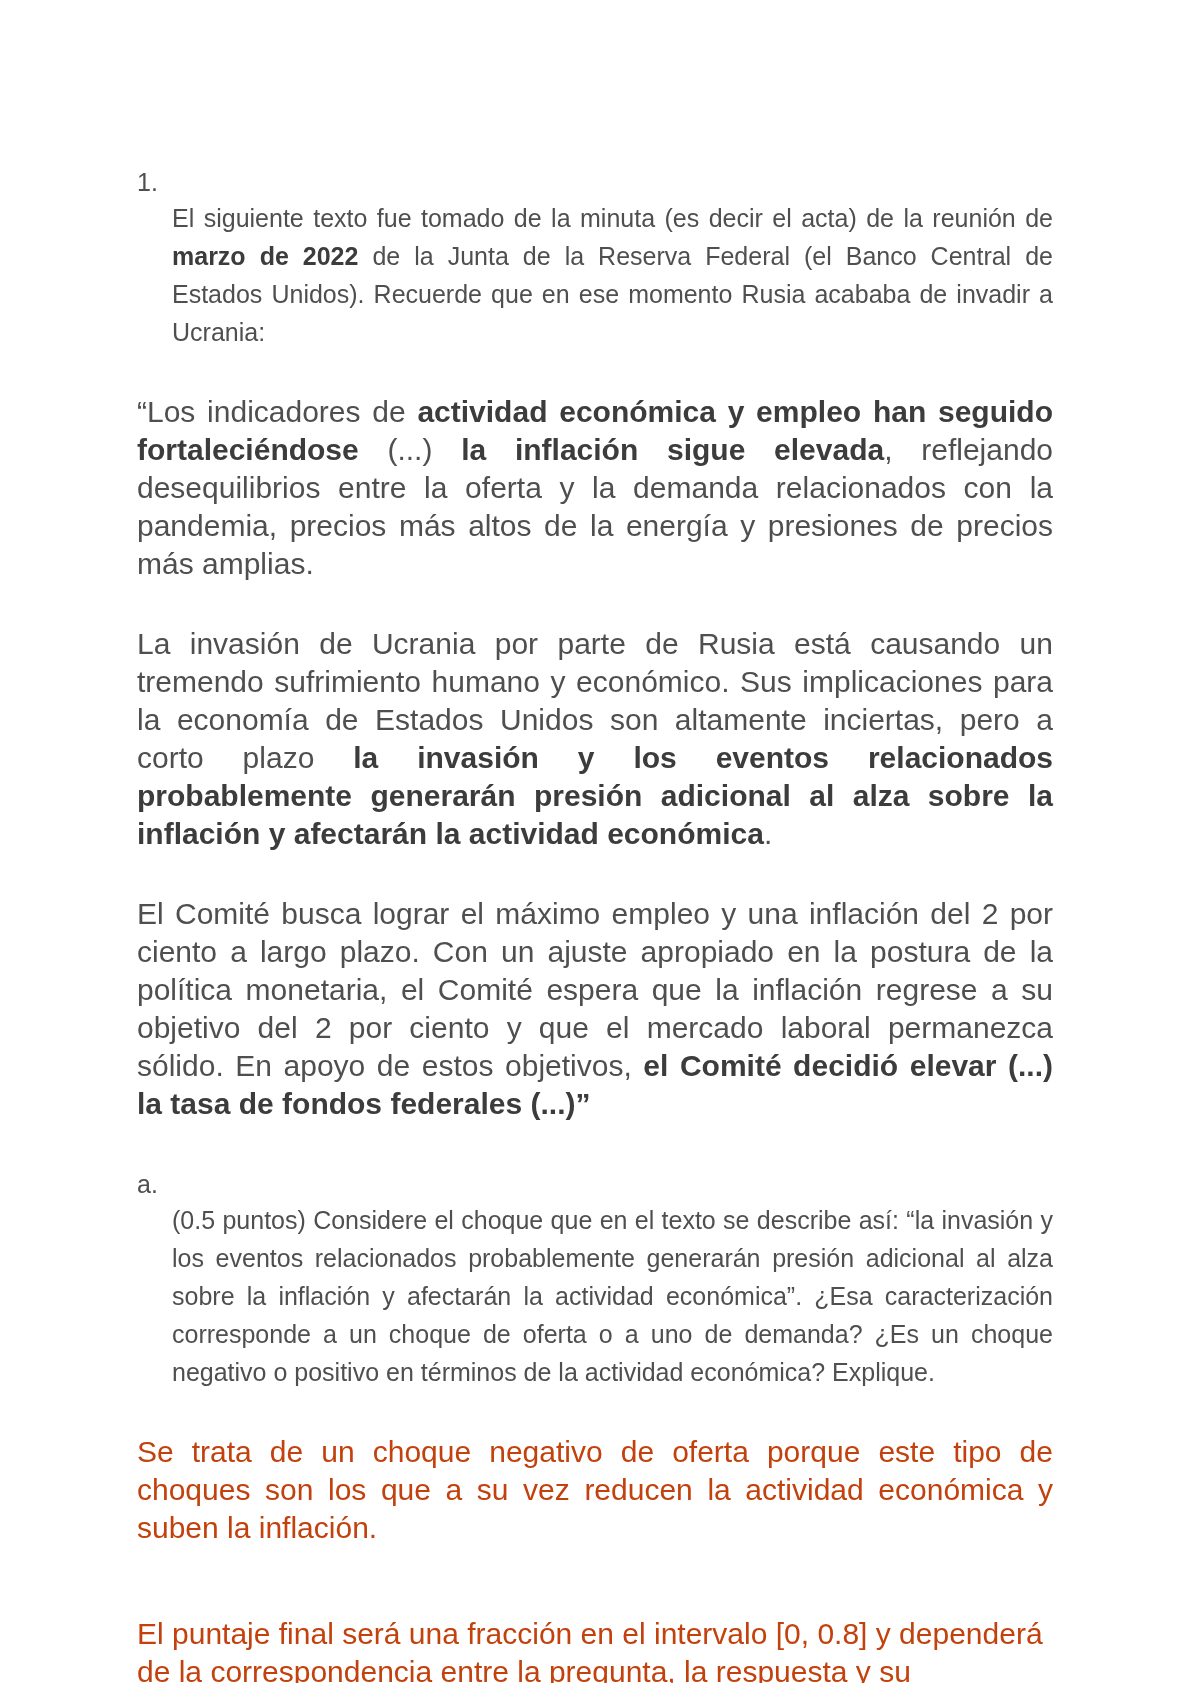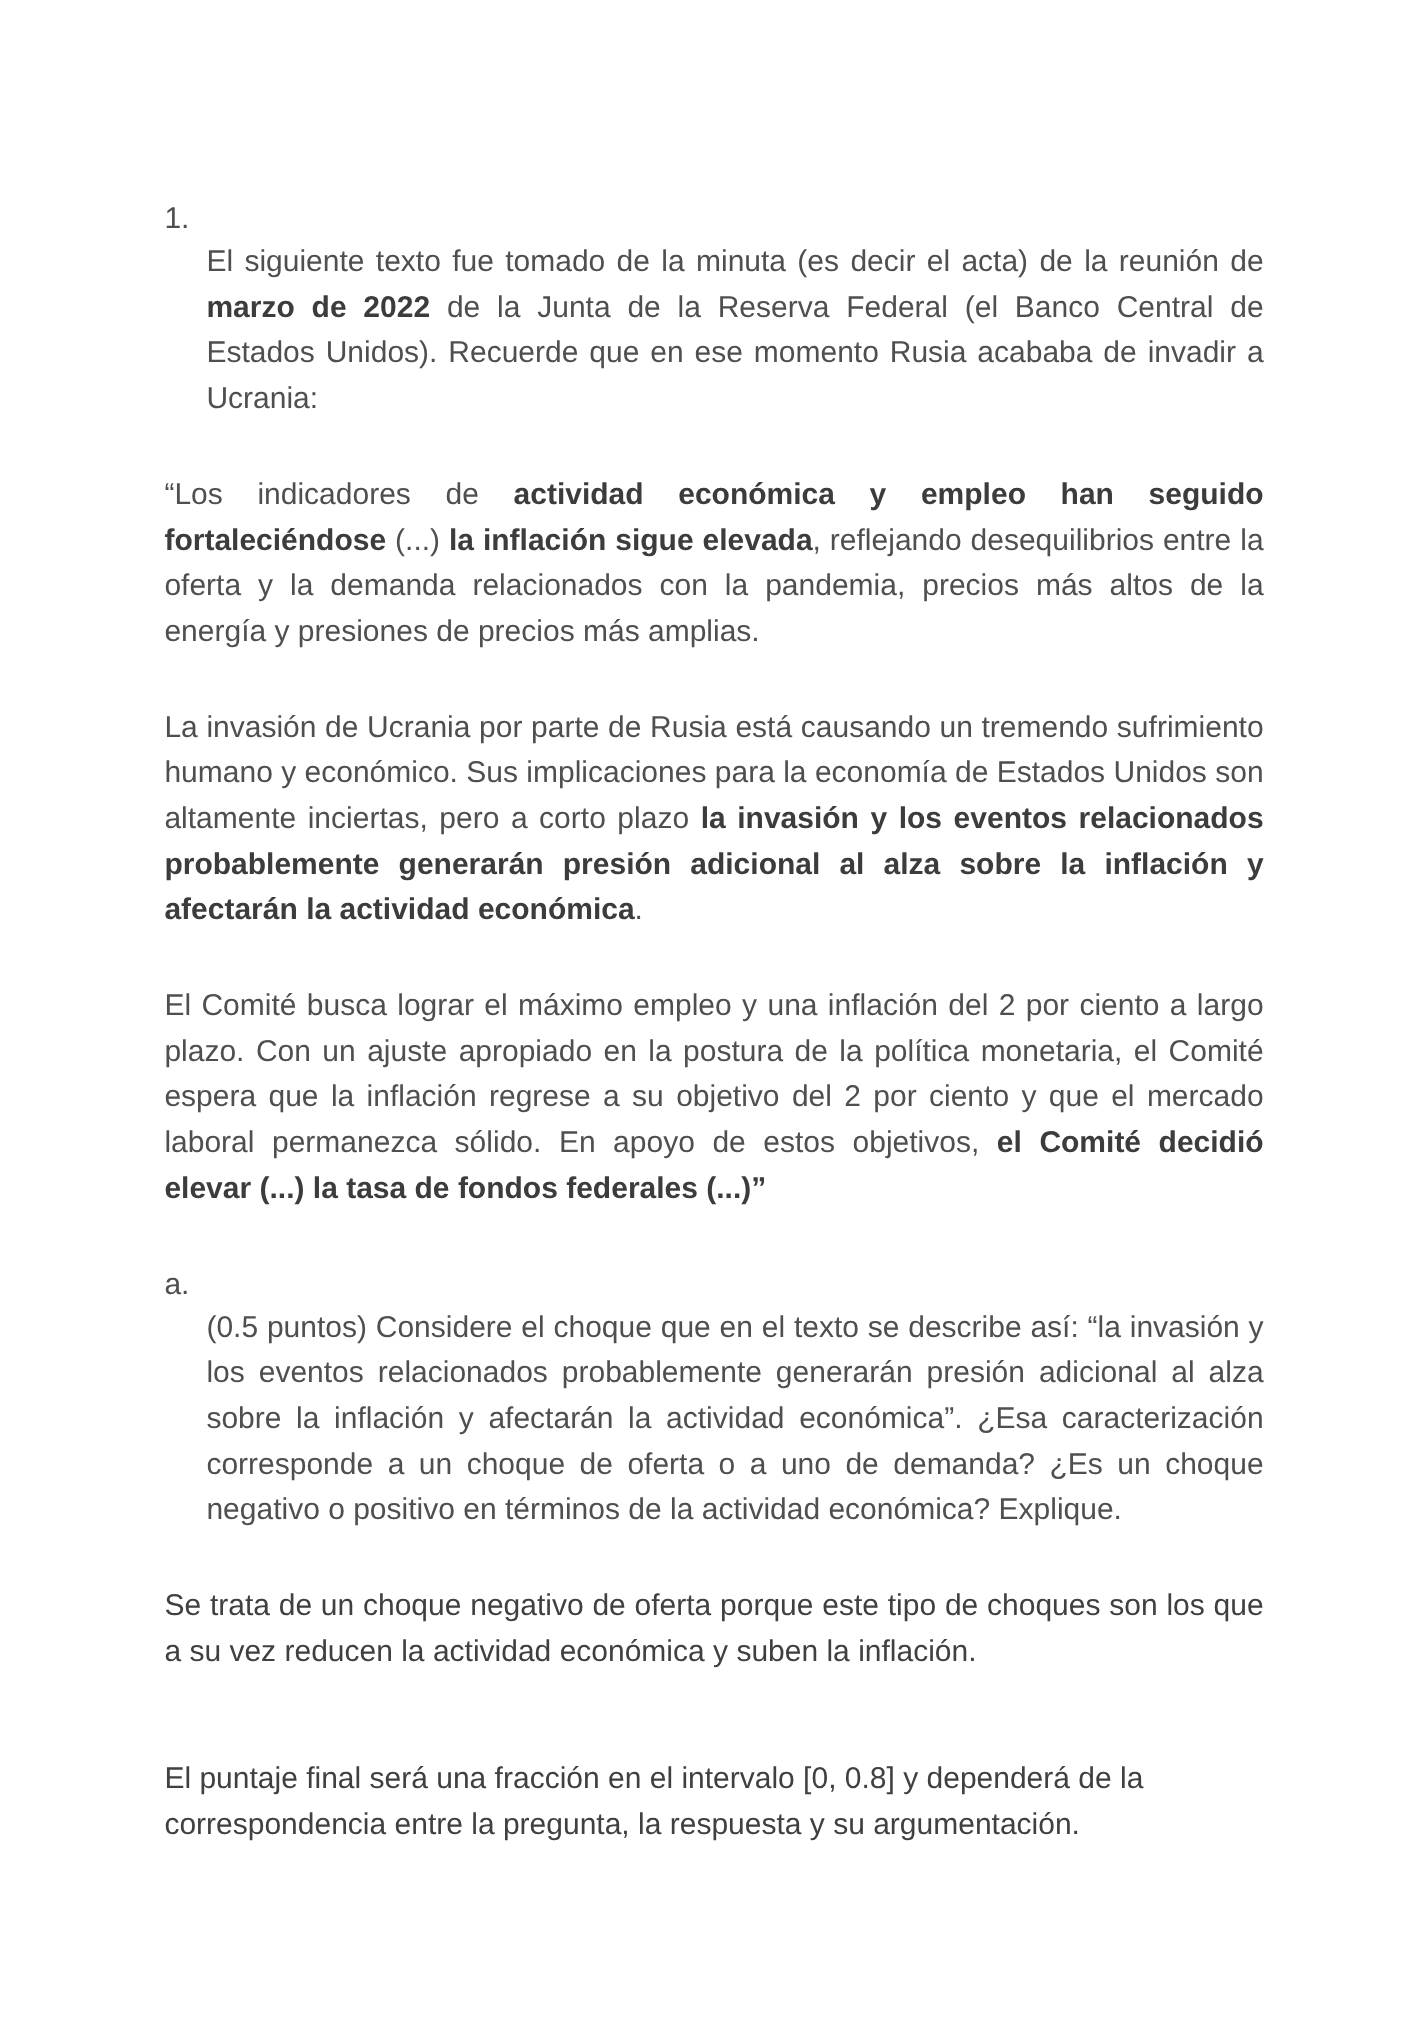--- a/index.html
+++ b/index.html
@@ -17,21 +17,21 @@
     box-sizing: border-box;
     width: 1190px;
     height: 1683px;
     padding: 163px 137px 0 137px;
     background: #ffffff;
     
     filter: blur(0.6px);
   }
   .para {
     margin: 0 0 42px 0;
-    font-size: 25px;
+    font-size: 30px;
     line-height: 38px;
     color: #4f4f4f;
     text-align: justify;
   }
   .list-item {
     display: flex;
     margin: 0 0 42px 0;
     font-size: 25px;
     line-height: 38px;
     color: #4f4f4f;
@@ -43,21 +43,21 @@
   .list-item .item-body {
     flex: 1 1 auto;
     text-align: justify;
     margin-top: 36px;
   }
   .bold {
     font-weight: bold;
     color: #3c3c3c;
   }
   .red {
-    color: #404040;
+    color: #c2410c;
   }
   .red-note-1 {
     margin-top: 42px;
     margin-bottom: 0;
     text-align: justify;
   }
   .red-note-2 {
     margin-top: 68px;
     margin-bottom: 0;
     text-align: left;

